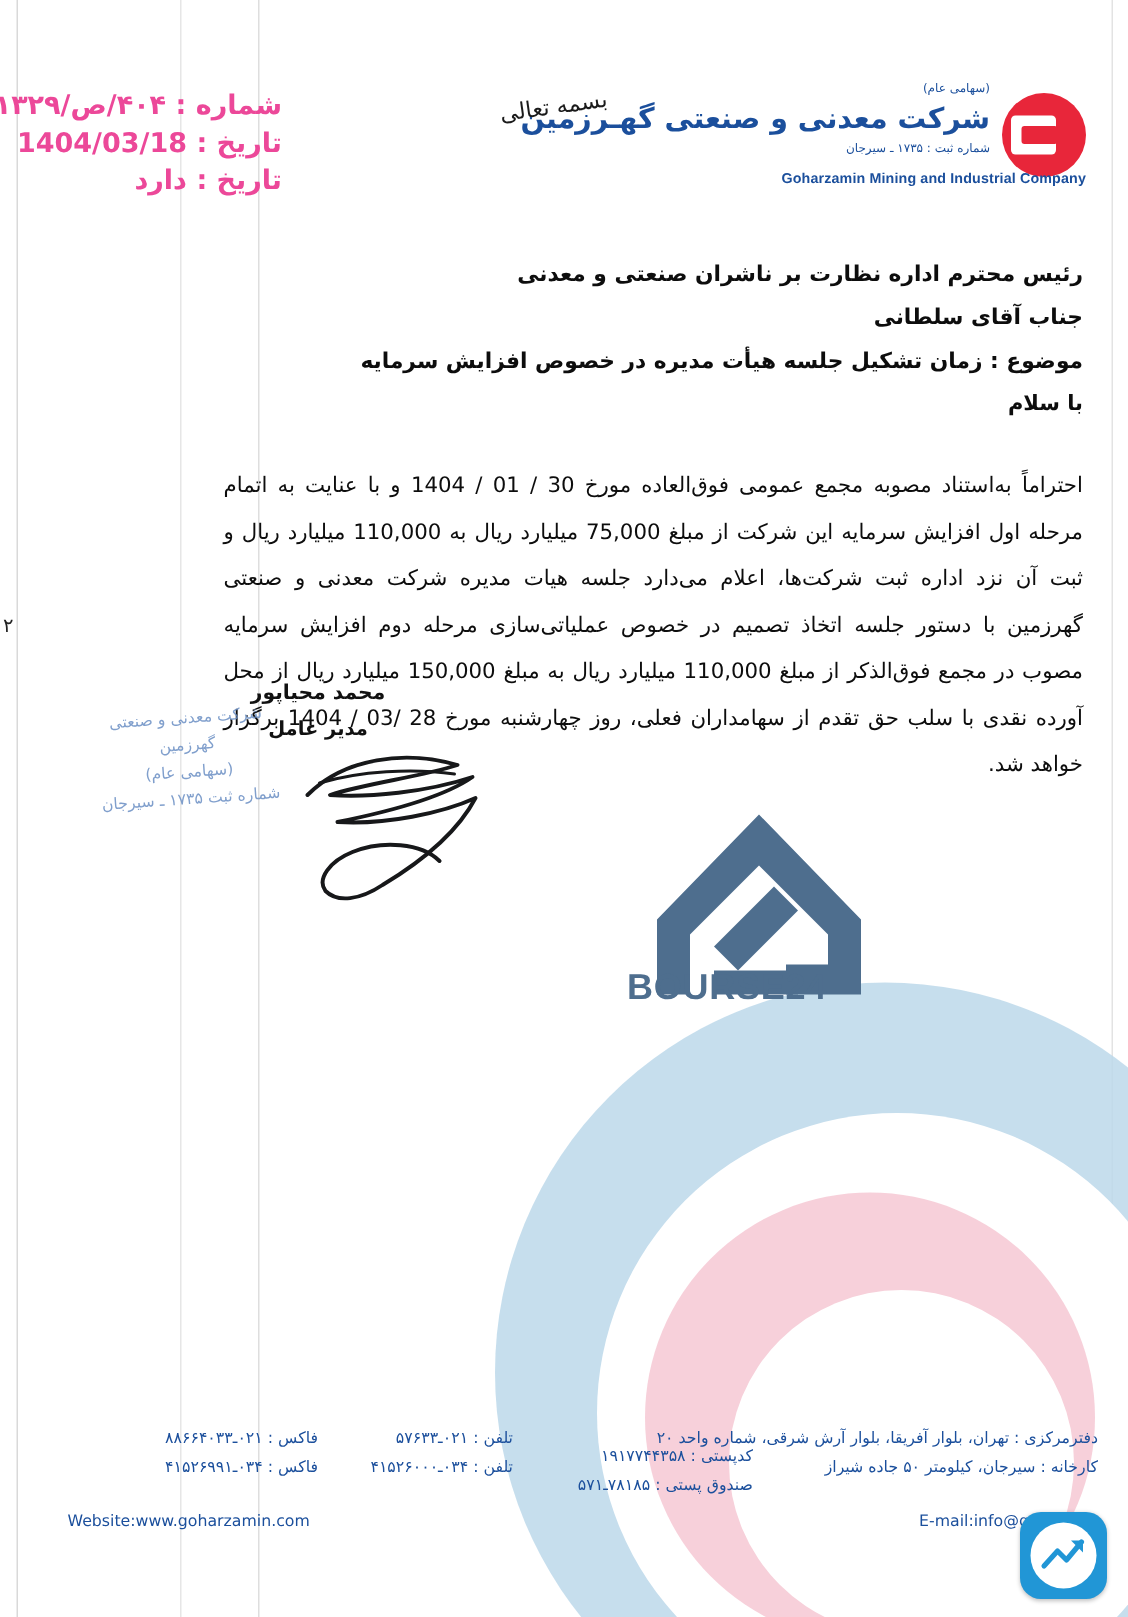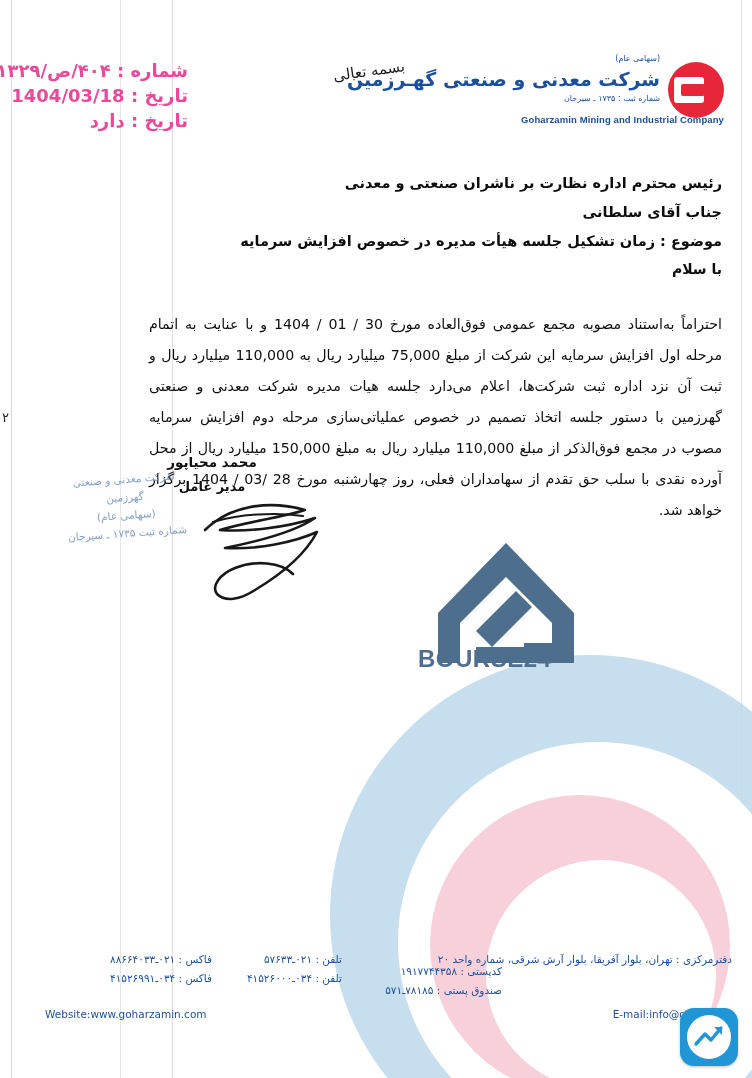--- a/index.html
+++ b/index.html
@@ -396,20 +396,24 @@
     <path d="M52 112 L108 112 L108 128 L52 128 Z" fill="#4e6e8e"></path>
   </svg>
   <div class="b24-text">BOURSE24</div>
 
   <div class="footer">
     <div class="f-col addr">
       <span class="line">
         <span>دفترمرکزی :</span>
         <span>تهران، بلوار آفریقا، بلوار آرش شرقی، شماره واحد ۲۰</span>
       </span>
+      <span class="line">
+        <span>کارخانه :</span>
+        <span>سیرجان، کیلومتر ۵۰ جاده شیراز</span>
+      </span>
     </div>
 
     <div class="f-col post">
       <span class="line">
         <span>کدپستی :</span>
         <span>۱۹۱۷۷۴۴۳۵۸</span>
       </span>
       <span class="line">
         <span>صندوق پستی :</span>
         <span>۷۸۱۸۵ـ۵۷۱</span>

